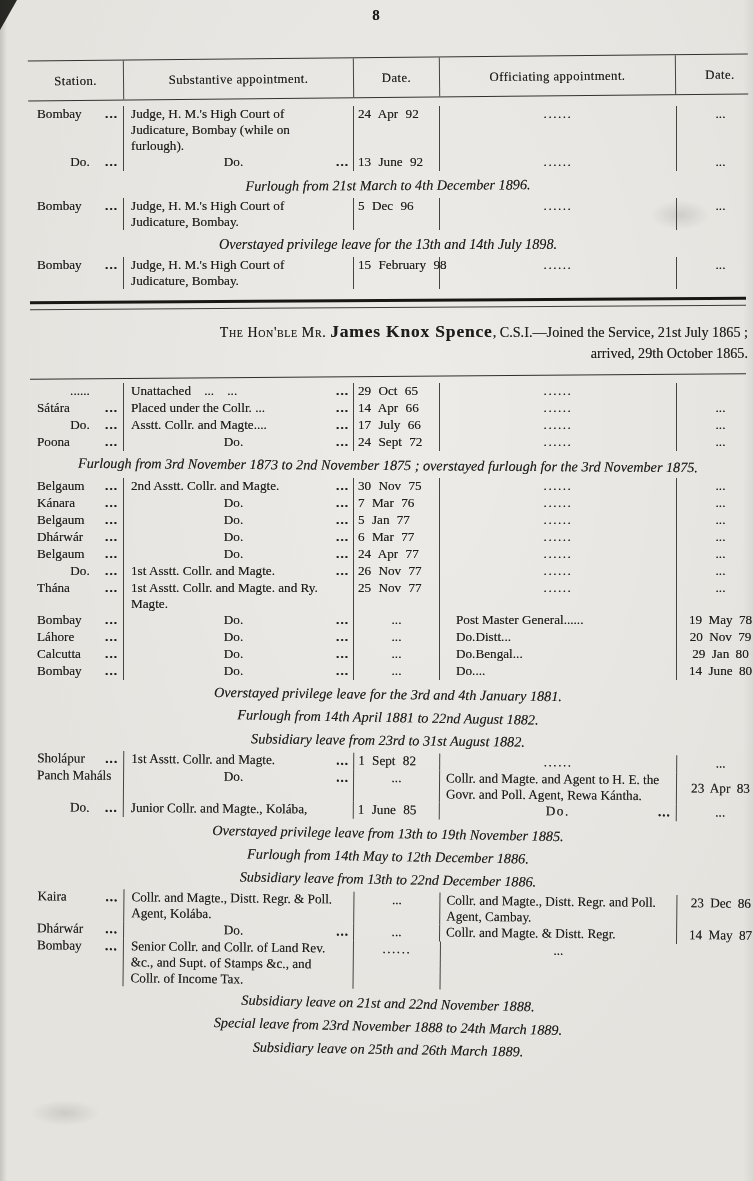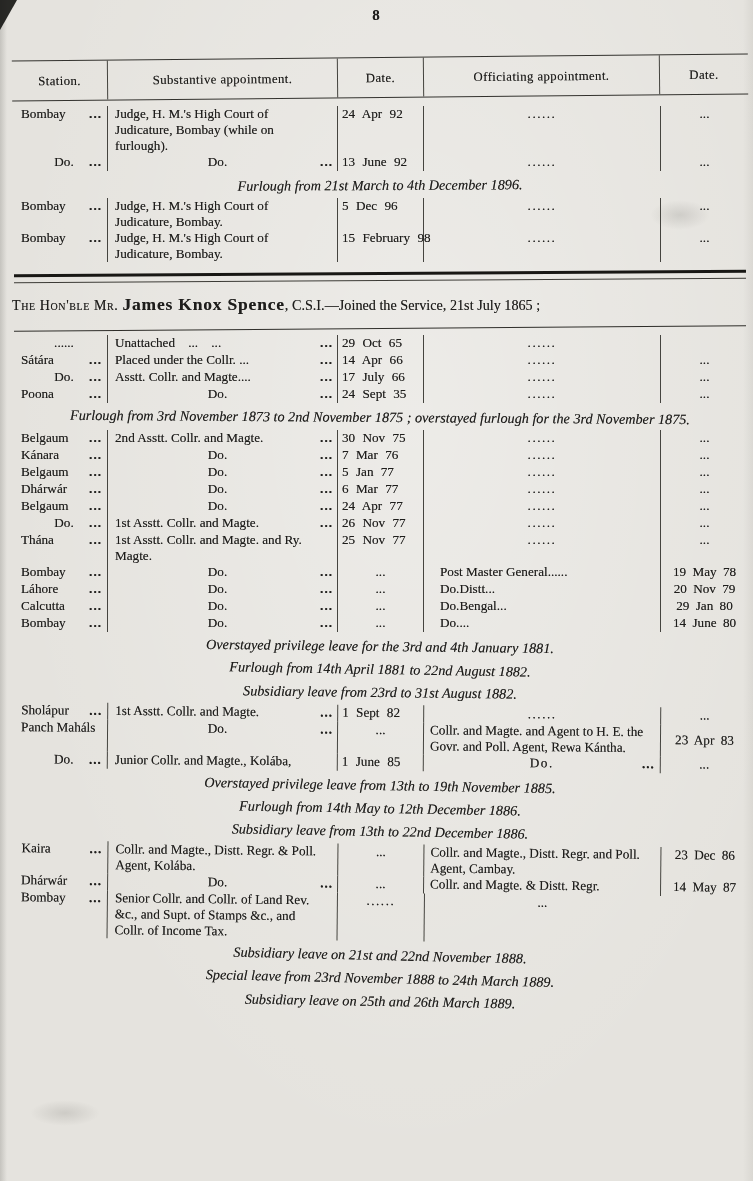--- a/index.html
+++ b/index.html
@@ -11,21 +11,21 @@
       linear-gradient(90deg, rgba(70,70,64,0.20), rgba(0,0,0,0) 7px),
       linear-gradient(270deg, rgba(120,118,110,0.10), rgba(0,0,0,0) 10px),
       radial-gradient(ellipse at 55% 35%, rgba(255,255,255,0.30), rgba(0,0,0,0) 70%),
       #e5e3de;
     text-shadow:0 0 .4px rgba(25,25,25,.55);
   }
   .corner{position:absolute;top:0;left:0;width:17px;height:30px;background:#141412;
     clip-path:polygon(0 0,100% 0,0 100%);opacity:.9;}
   .smudge{position:absolute;border-radius:50%;background:radial-gradient(rgba(60,58,52,.14),rgba(0,0,0,0) 70%);}
   .pageno{margin:7px 0 0 0;text-align:center;font-size:15px;font-weight:bold;letter-spacing:1px;}
-  .content{padding:0 5px 0 12px;}
+  .content{padding:0 5px 0 28px;}
 
   
   .thead,.trow{display:grid;grid-template-columns:96px 230px 86px 236px 88px;}
   .thead{margin-top:33px;border-top:1.6px solid #33322e;border-bottom:1.5px solid #33322e;
     transform:rotate(-0.55deg);}
   .thead .hcell{padding:13px 2px 11px;display:flex;align-items:center;justify-content:center;
     font-size:12.8px;letter-spacing:.4px;}
   .thead .hb{border-right:1px solid #44433e;}
   .trow{align-items:start;}
   .cell{min-height:17px;font-size:13.2px;line-height:16px;position:relative;}
@@ -42,21 +42,21 @@
   .offsplit{display:flex;letter-spacing:0;padding:0 14px 0 16px;text-align:left;}
   .vm{display:flex;align-items:center;justify-content:center;}
   .rowgap{margin-top:8px;}
 
   
   .note{font-style:italic;text-align:center;font-size:14.2px;line-height:18px;margin:5px auto 4px;}
   .note.wide{max-width:640px;}
   .dbl{margin:10px 2px 0;height:5px;border-top:3px solid #181714;border-bottom:1px solid #3c3b36;
     transform:rotate(-0.35deg);}
   .rule{margin:12px 2px 6px;border-top:1.4px solid #2e2d29;transform:rotate(-0.45deg);}
-  .officer{margin-top:13px;text-align:left;line-height:21px;}
+  .officer{margin-top:13px;text-align:right;line-height:21px;}
   .officer .pfx{font-variant:small-caps;font-size:14px;letter-spacing:.6px;}
   .officer .nm{font-weight:bold;font-size:17.5px;letter-spacing:.8px;}
   .officer .rest{font-size:14.2px;}
   .officer .arr{font-size:14.2px;}
 
   .r-n03{transform:rotate(-0.3deg);}
   .r-p04{transform:rotate(0.4deg);}
   .r-p07{transform:rotate(0.7deg);}
   .r-p10{transform:rotate(1.0deg);}
   .r-p13{transform:rotate(1.3deg);}
@@ -101,34 +101,36 @@
     <div class="note r-n03">Furlough from 21st March to 4th December 1896.</div>
 
     <div class="trow">
       <div class="cell st"><span>Bombay</span><span class="dots">...</span></div>
       <div class="cell sub"><span>Judge, H. M.'s High Court of Judicature, Bombay.</span></div>
       <div class="cell d1">5 Dec 96</div>
       <div class="cell off">......</div>
       <div class="cell d2">...</div>
     </div>
 
+    <div class="note">Overstayed privilege leave for the 13th and 14th July 1898.</div>
 
     <div class="trow">
       <div class="cell st"><span>Bombay</span><span class="dots">...</span></div>
       <div class="cell sub"><span>Judge, H. M.'s High Court of Judicature, Bombay.</span></div>
       <div class="cell d1">15 February 98</div>
       <div class="cell off">......</div>
       <div class="cell d2">...</div>
     </div>
 
     <div class="dbl"></div>
 
     <div class="officer">
       <span class="pfx">The Hon'ble Mr.</span>
       <span class="nm">James Knox Spence</span><span class="rest">, C.S.I.—Joined the Service, 21st July 1865 ;</span>
+      <div class="arr">arrived, 29th October 1865.</div>
     </div>
 
     <div class="rule"></div>
 
     <div>
       <div class="trow">
         <div class="cell st c"><span>......</span></div>
         <div class="cell sub"><span>Unattached ... ...</span><span class="dots">...</span></div>
         <div class="cell d1">29 Oct 65</div>
         <div class="cell off">......</div>
@@ -144,21 +146,21 @@
       <div class="trow">
         <div class="cell st c"><span>Do.</span><span class="dots">...</span></div>
         <div class="cell sub"><span>Asstt. Collr. and Magte....</span><span class="dots">...</span></div>
         <div class="cell d1">17 July 66</div>
         <div class="cell off">......</div>
         <div class="cell d2">...</div>
       </div>
       <div class="trow">
         <div class="cell st"><span>Poona</span><span class="dots">...</span></div>
         <div class="cell sub c"><span>Do.</span><span class="dots">...</span></div>
-        <div class="cell d1">24 Sept 35</div>
+        <div class="cell d1">24 Sept 72</div>
         <div class="cell off">......</div>
         <div class="cell d2">...</div>
       </div>
     </div>
 
     <div class="note wide r-p04">Furlough from 3rd November 1873 to 2nd November 1875 ; overstayed furlough for the 3rd November 1875.</div>
 
     <div>
       <div class="trow">
         <div class="cell st"><span>Belgaum</span><span class="dots">...</span></div>

